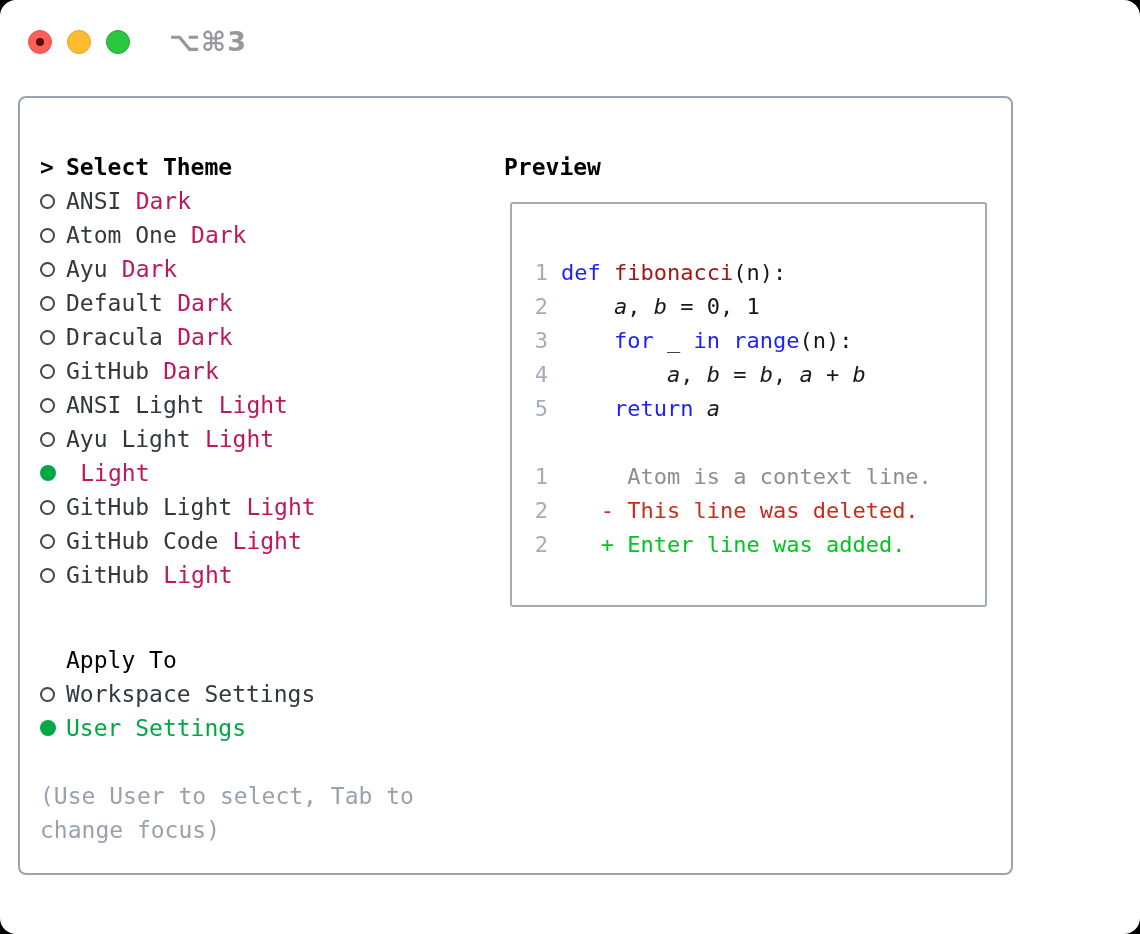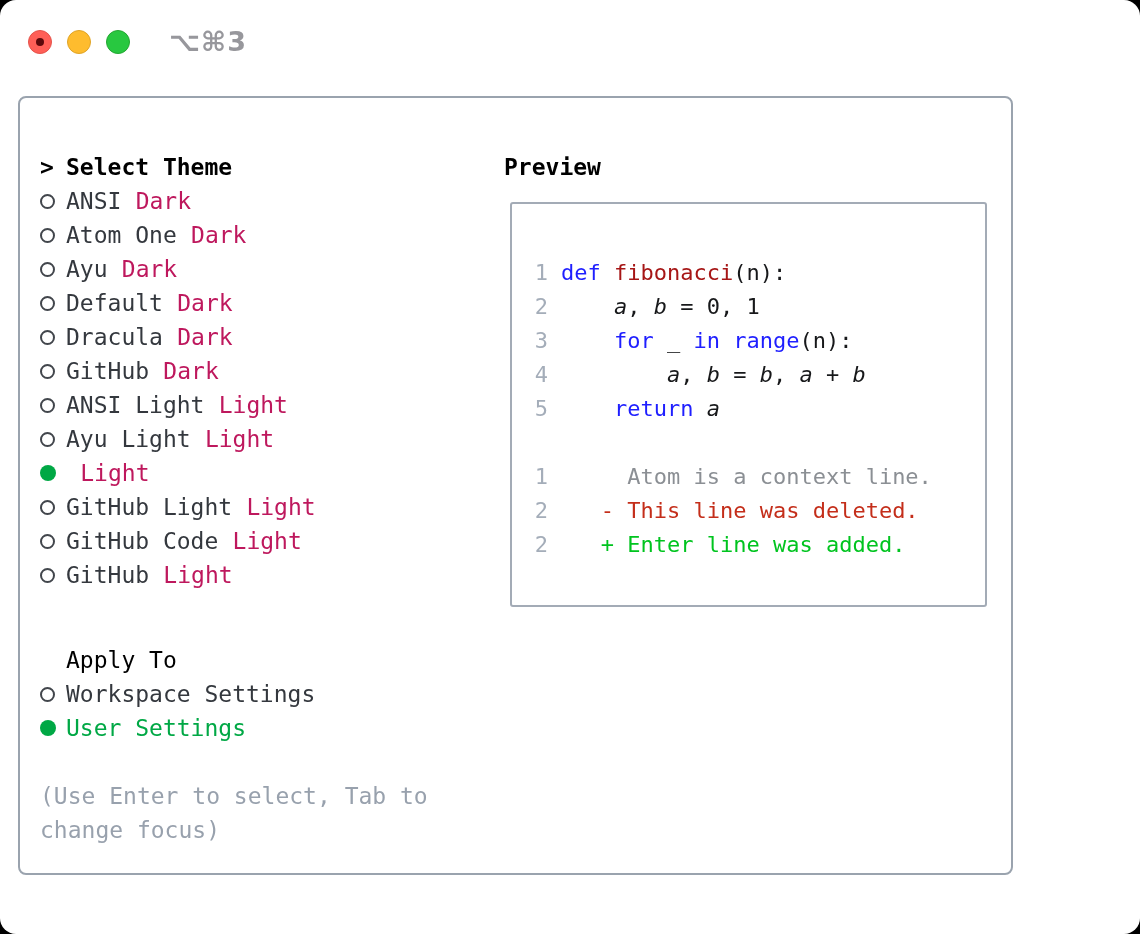--- a/index.html
+++ b/index.html
@@ -174,21 +174,21 @@
               </div>
               <div class="row selected">
                 <span class="marker">
                   <span class="radio on"></span>
                 </span>
                 <span class="label">User Settings</span>
               </div>
             </div>
         </div>
 
-        <div class="hint">(Use Enter to select, Tab to change focus)</div>
+        <div class="hint">(Use User to select, Tab to change focus)</div>
       </div>
 
       <div class="preview-title">Preview</div>
 
       <div class="preview-box">
         <div class="codepane">
           <div id="code-lines">
               <div class="pline">
                 <span class="lno">1</span>
                 <span class="src"><span class="kw">def</span><span class="pl"> </span><span class="fn">fibonacci</span><span class="pl">(n):</span></span>

